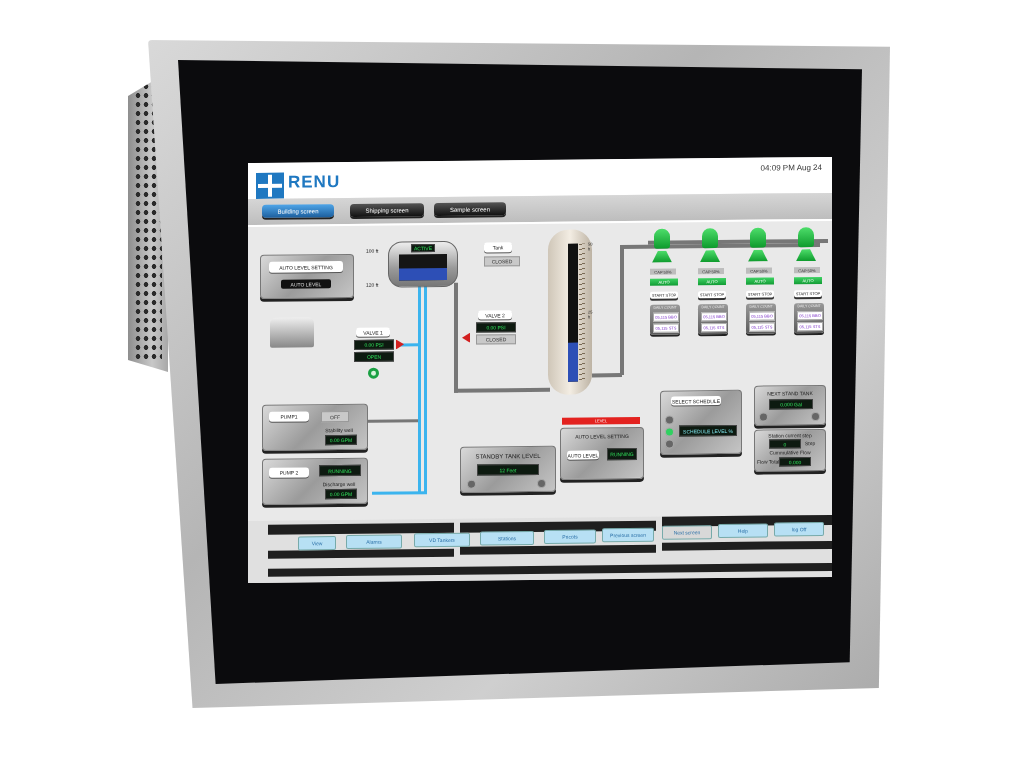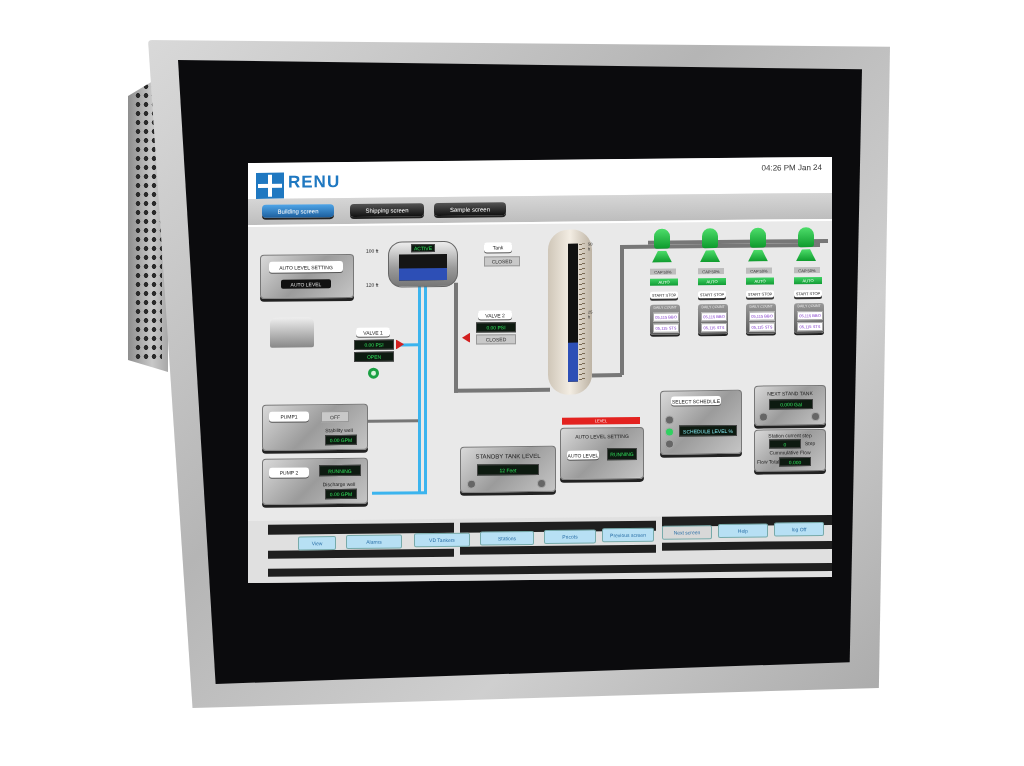--- a/index.html
+++ b/index.html
@@ -62,21 +62,21 @@
   <div class="bezel"></div>
   <div class="glass"></div>
 
   <div class="screen">
 
     <div class="hdr">
       <div class="logo">
         <div class="mark"></div>
         <span class="txt">RENU</span>
       </div>
-      <div class="clock">04:26 PM Jan 24</div>
+      <div class="clock">04:09 PM Aug 24</div>
     </div>
 
     <div class="navbar">
       <div class="navbtn active" style="left:14px;width:72px;">Building screen</div>
       <div class="navbtn dark" style="left:102px;width:74px;">Shipping screen</div>
       <div class="navbtn dark" style="left:186px;width:72px;">Sample screen</div>
     </div>
 
     <div class="pipe-gray" style="left:206px;top:122px;width:4px;height:110px;"></div>
     <div class="pipe-gray" style="left:206px;top:228px;width:96px;height:4px;"></div>

